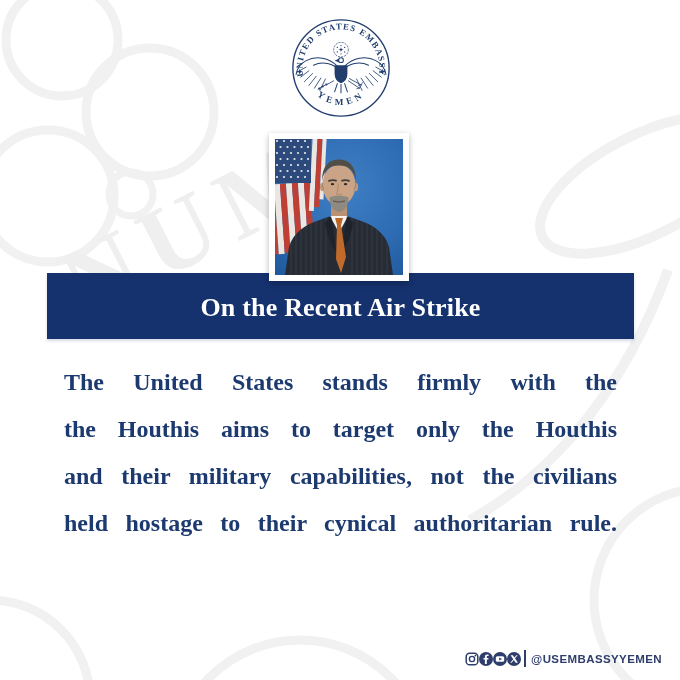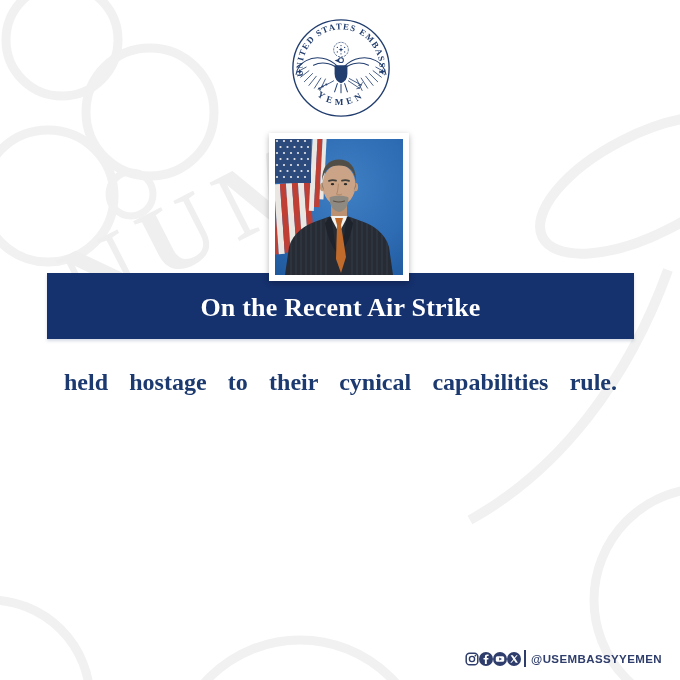--- a/index.html
+++ b/index.html
@@ -268,21 +268,24 @@
           <ellipse cx="70.5" cy="45.2" rx="1.7" ry="1.1" fill="#2e2b28"></ellipse>
           <path d="M63.4,45 C63,50 62.6,53 61.6,55.2 C62.8,56.2 65.4,56.2 66.6,55.2" stroke="#b08763" stroke-width="1" fill="none" stroke-linecap="round"></path>
           <path d="M54.5,58.5 C57.5,56 70.5,56 73.5,58.5 C73.5,67.5 69,72.5 64,73 C59,72.5 54.5,67.5 54.5,58.5 Z" fill="#8f8a81"></path>
           <path d="M58.5,62 C62,63.3 66,63.3 69.5,62" stroke="#5d4f45" stroke-width="1.2" fill="none" stroke-linecap="round"></path>
         </g>
       </g>
     </svg>
   </div>
 
   <div class="statement">
-    <div class="line">held hostage to their cynical capabilities rule.</div>
+    <div class="line">The United States stands firmly with the</div>
+    <div class="line">the Houthis aims to target only the Houthis</div>
+    <div class="line">and their military capabilities, not the civilians</div>
+    <div class="line">held hostage to their cynical authoritarian rule.</div>
   </div>
 
   <div class="footer">
     <svg viewBox="0 0 14 14">
       <rect x="1.2" y="1.2" width="11.6" height="11.6" rx="3.4" fill="none" stroke="#2e3d6b" stroke-width="1.5"></rect>
       <circle cx="7" cy="7" r="2.6" fill="none" stroke="#2e3d6b" stroke-width="1.4"></circle>
       <circle cx="10.4" cy="3.6" r="0.9" fill="#2e3d6b"></circle>
     </svg>
     <svg viewBox="0 0 14 14">
       <circle cx="7" cy="7" r="7" fill="#2e3d6b"></circle>

